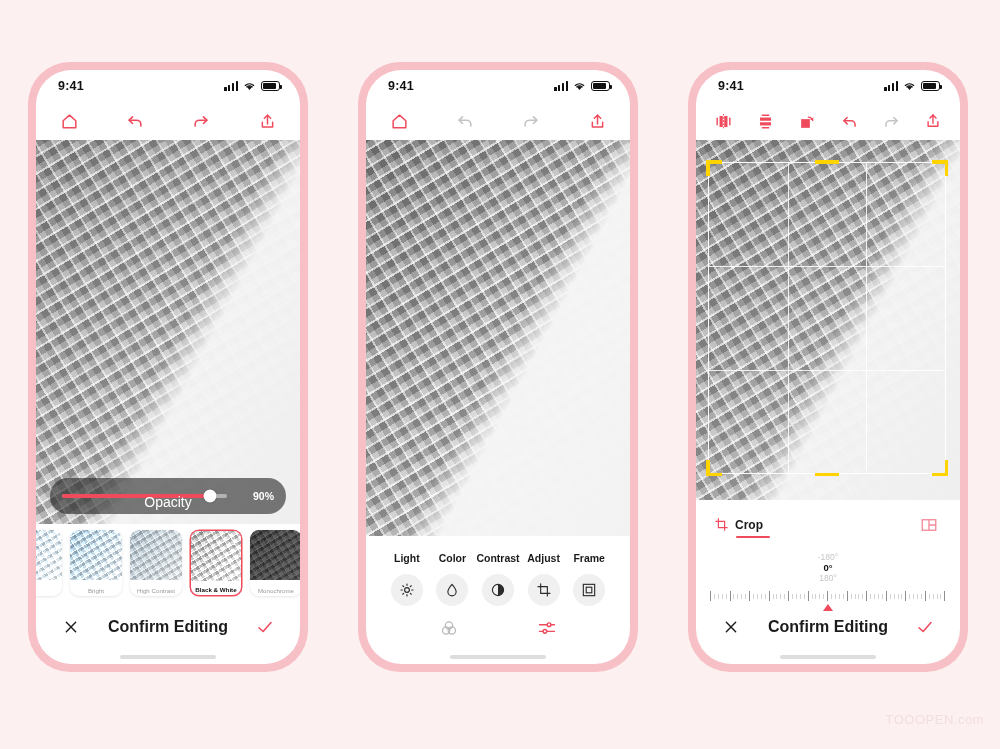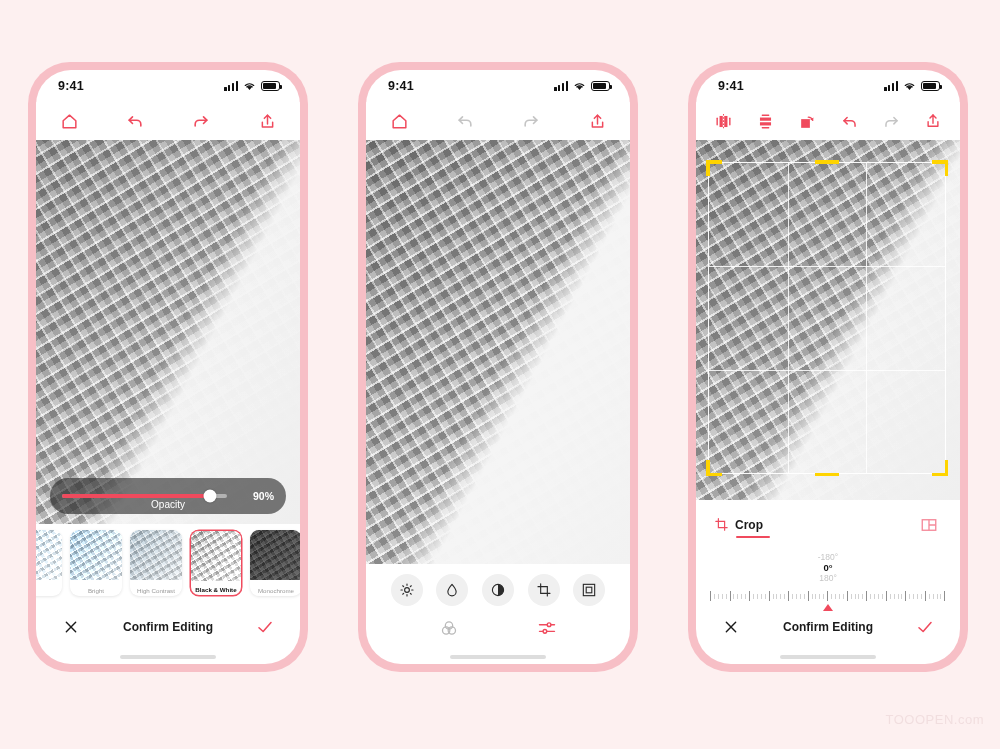--- a/index.html
+++ b/index.html
@@ -107,21 +107,21 @@
   }
   .op-fill { position:absolute; left:0; top:0; height:100%; width:90%; background:#f04a5d; border-radius:2px; }
   .op-knob {
     position:absolute; top:50%; left:90%; transform: translate(-50%,-50%);
     width: 13px; height: 13px; border-radius: 50%;
     background:#fff; box-shadow: 0 0 2px rgba(0,0,0,.35);
   }
   .op-val { color:#fff; font-size: 10.5px; font-weight: bold; margin-left: 26px; }
   .op-label {
     position:absolute; left:0; right:0; bottom: 4px;
-    text-align:center; color:#fff; font-size: 10px;
+    text-align:center; color:#fff; font-size: 14px;
   }
 
   
   .crop-wrap { position:absolute; left:12px; top:22px; right:14px; bottom:26px; }
   .crop-grid { position:absolute; inset:0; border:1px solid rgba(255,255,255,.95); }
   .crop-grid .gl { position:absolute; background: rgba(255,255,255,.85); }
   .crop-grid .gl.v { top:0; bottom:0; width:1px; }
   .crop-grid .gl.h { left:0; right:0; height:1px; }
   .corner { position:absolute; width:16px; height:16px; }
   .corner b { position:absolute; background:#ffd400; }
@@ -219,21 +219,21 @@
     border-left: 5px solid transparent; border-right:5px solid transparent;
     border-bottom: 7px solid #f04a5d;
   }
 
   
   .confirm {
     height: 46px; flex: 0 0 46px;
     display:flex; align-items:center; justify-content:space-between;
     padding: 0 22px; margin-top:auto;
   }
-  .confirm .ctext { font-size: 12px; font-weight:bold; color:#1a1a1a; }
+  .confirm .ctext { font-size: 16px; font-weight:bold; color:#1a1a1a; }
   .home-indicator {
     height: 14px; flex: 0 0 14px; display:flex; align-items:center; justify-content:center;
   }
   .home-indicator i { display:block; width: 96px; height:4px; border-radius:2px; background:#ddd; }
 
   .spacer { flex: 1 1 auto; }
 
   .watermark {
     position:absolute; right: 16px; bottom: 22px;
     font-size: 13px; color: rgba(200,160,165,.22);
@@ -400,20 +400,27 @@
               <path d="M5.5 13 v6 h13 v-6" fill="none" stroke="#f04a5d" stroke-width="1.9" stroke-linecap="round" stroke-linejoin="round"></path>
             </svg>
         </div>
       </div>
 
       <div class="photo dark">
         <div class="img"></div>
       </div>
 
       <div class="panel">
+        <div class="tool-labels">
+          <span>Light</span>
+          <span>Color</span>
+          <span>Contrast</span>
+          <span>Adjust</span>
+          <span>Frame</span>
+        </div>
         <div class="tool-icons">
           <div class="ti">
               <div class="circ">
             <svg width="16" height="16" viewBox="0 0 24 24">
                   <circle cx="12" cy="12" r="3.6" fill="none" stroke="#2b2b2b" stroke-width="1.7"></circle>
                   <g stroke="#2b2b2b" stroke-width="1.7" stroke-linecap="round">
                     <path d="M12 3 v2"></path>
                     <path d="M12 19 v2"></path>
                     <path d="M3 12 h2"></path>
                     <path d="M19 12 h2"></path>

